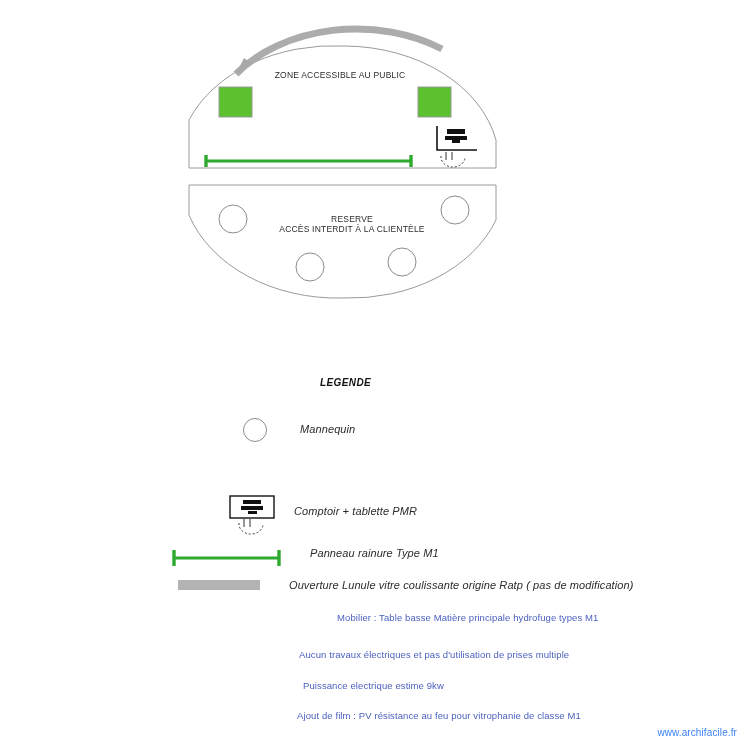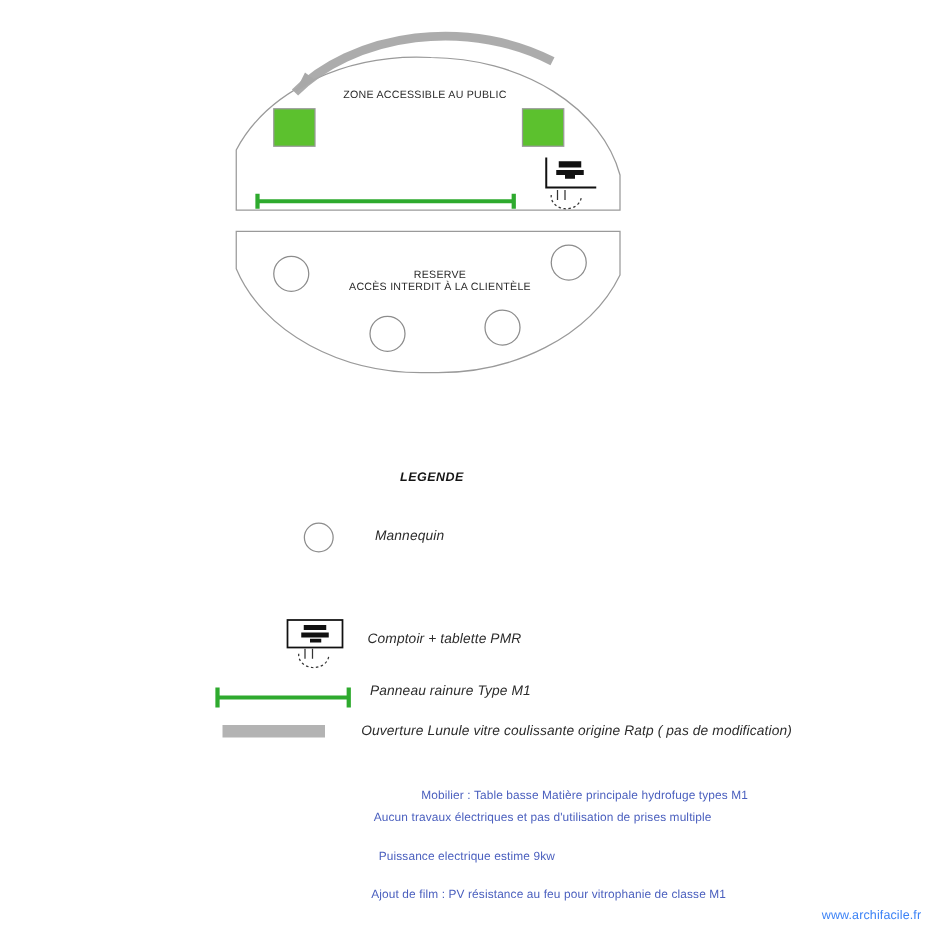--- a/index.html
+++ b/index.html
@@ -203,31 +203,31 @@
   </div>
 
   <div class="legend-row" style="top:205px;">
     <div class="legend-swatch" style="left:170px;">
       <svg class="sw-panel" width="115" height="22" viewBox="0 0 115 22">
         <line x1="3" y1="11" x2="110" y2="11" stroke="#2eaa2e" stroke-width="3.2"></line>
         <line x1="4" y1="3" x2="4" y2="19" stroke="#2eaa2e" stroke-width="3.4"></line>
         <line x1="109" y1="3" x2="109" y2="19" stroke="#2eaa2e" stroke-width="3.4"></line>
       </svg>
     </div>
-    <div class="legend-text" style="left:296px; top:12px;">Panneau rainure Type M1</div>
+    <div class="legend-text" style="left:310px; top:12px;">Panneau rainure Type M1</div>
   </div>
 
   <div class="legend-row" style="top:236px;">
     <div class="legend-swatch">
       <div class="sw-band"></div>
     </div>
     <div class="legend-text" style="left:289px; top:13px;">Ouverture Lunule vitre coulissante origine Ratp ( pas de modification)</div>
   </div>
 </div>
 
 <div id="notes-block">
-  <div class="note-line" style="left:294px; top:23px;padding-left:43px;">Mobilier : Table basse Matière principale hydrofuge types M1</div>
+  <div class="note-line" style="left:294px; top:4px;padding-left:43px;">Mobilier : Table basse Matière principale hydrofuge types M1</div>
   <div class="note-line" style="left:299px; top:41px;">Aucun travaux électriques et pas d'utilisation de prises multiple</div>
   <div class="note-line" style="left:303px; top:72px;">Puissance electrique estime 9kw</div>
   <div class="note-line" style="left:297px; top:102px;">Ajout de film : PV résistance au feu pour vitrophanie de classe M1</div>
 </div>
 
 <div id="watermark">www.archifacile.fr</div>
 
 </body></html>

